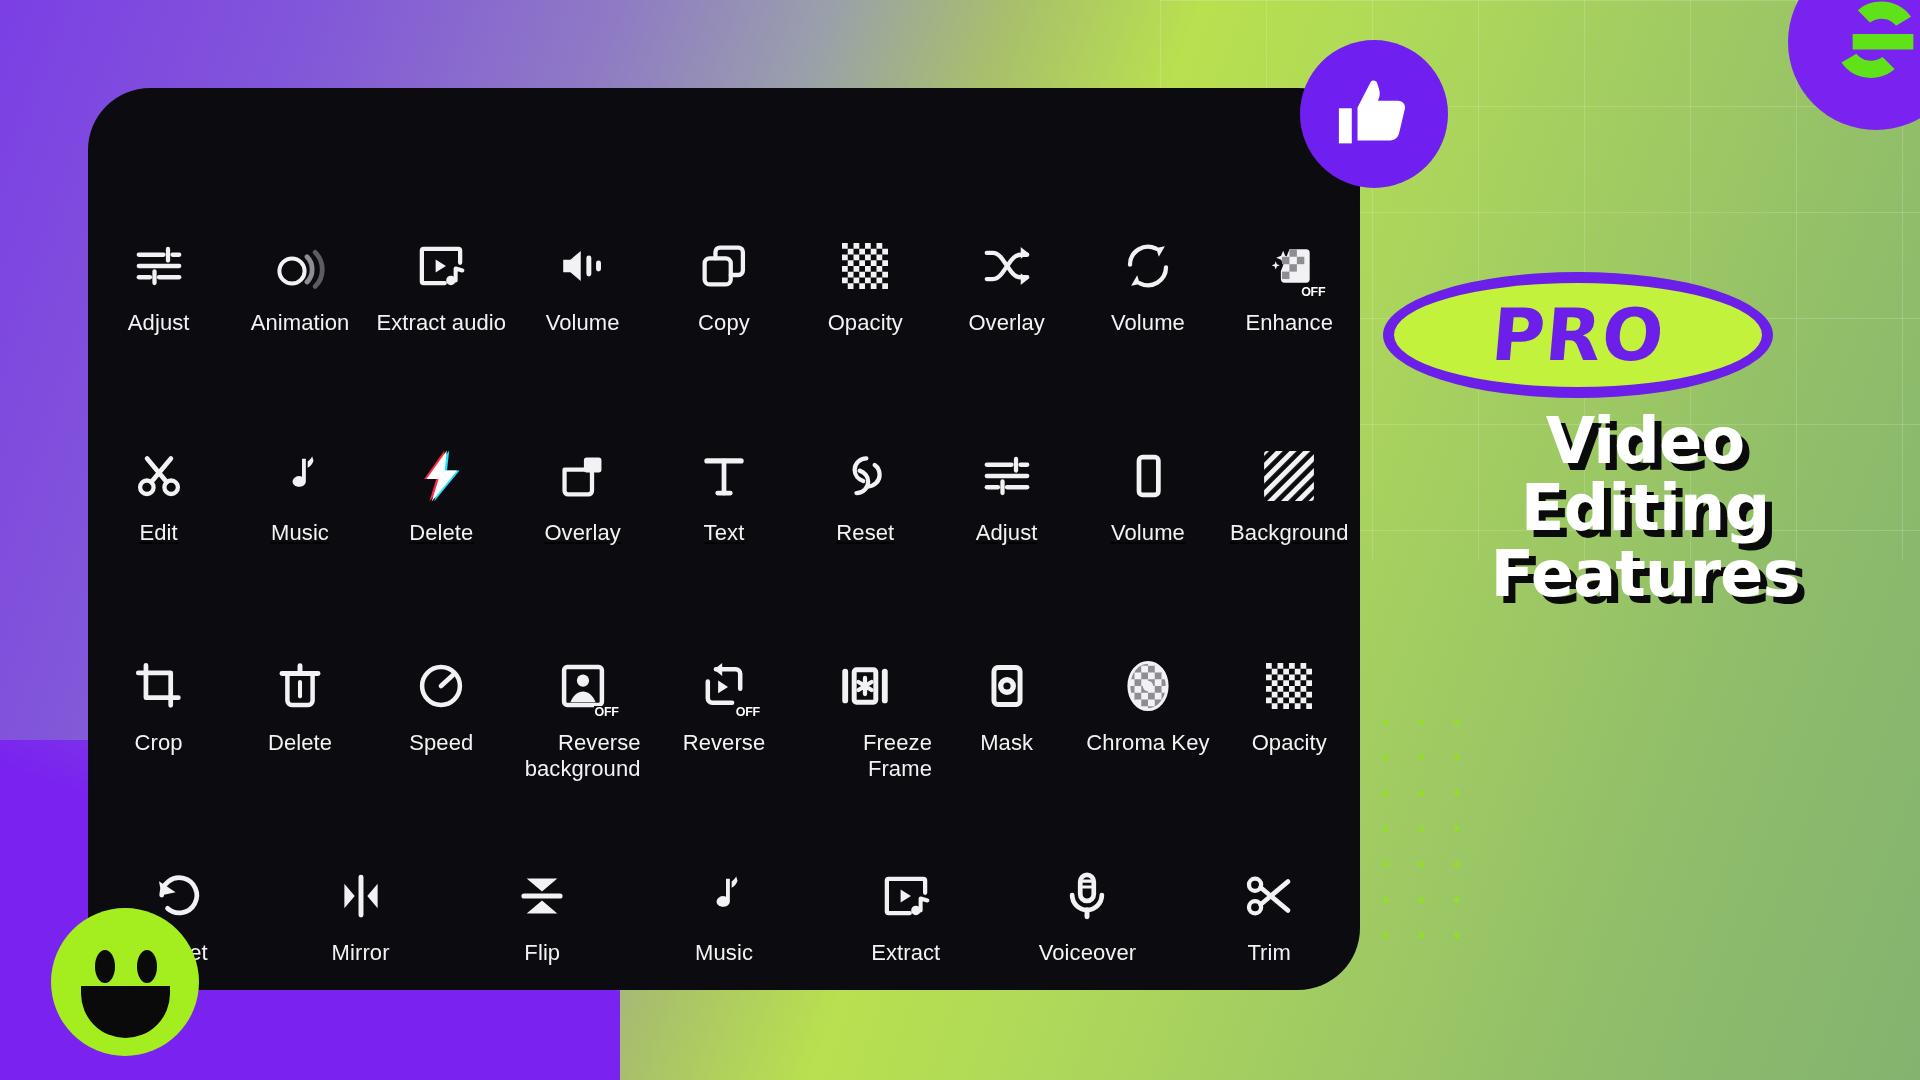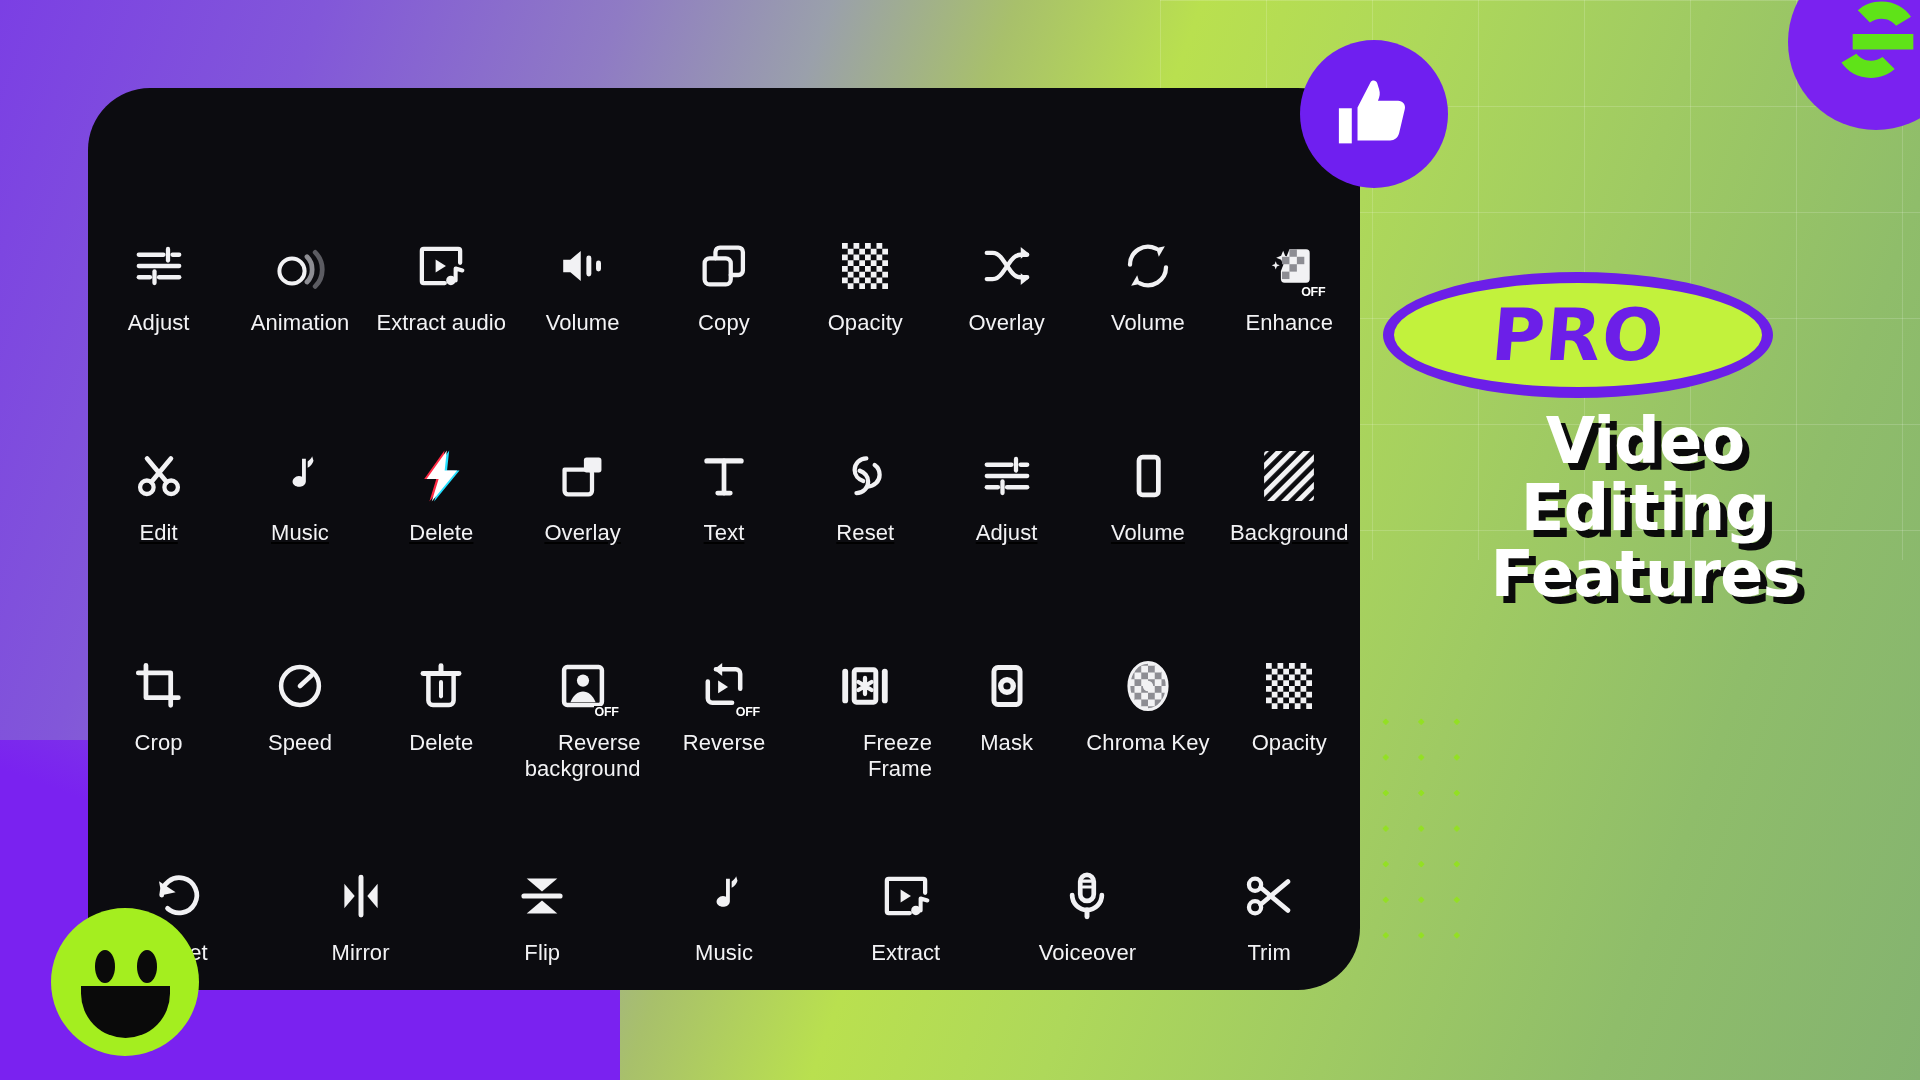--- a/index.html
+++ b/index.html
@@ -382,36 +382,36 @@
             <svg width="54" height="54" viewBox="0 0 24 24" fill="none" stroke="#f2f2f4" stroke-width="1.9" stroke-linecap="round" stroke-linejoin="round">
               <path d="M6.2 2.8v14.4h14.4" stroke-width="2.1"></path>
               <path d="M2.8 6.2h14.4v14.4" stroke-width="2.1"></path>
             </svg>
           </div>
           <div class="lbl">Crop</div>
         </div>
         <div class="item">
           <div class="ico">
             <svg width="54" height="54" viewBox="0 0 24 24" fill="none" stroke="#f2f2f4" stroke-width="1.9" stroke-linecap="round" stroke-linejoin="round">
-              <circle cx="12" cy="12" r="8.4" stroke-width="2"></circle>
-              <line x1="12" y1="12" x2="17.2" y2="7.2" stroke-width="2.1"></line>
-            </svg>
-          </div>
-          <div class="lbl">Speed</div>
-        </div>
-        <div class="item">
-          <div class="ico">
-            <svg width="54" height="54" viewBox="0 0 24 24" fill="none" stroke="#f2f2f4" stroke-width="1.9" stroke-linecap="round" stroke-linejoin="round">
               <line x1="4" y1="6.4" x2="20" y2="6.4" stroke-width="2.2"></line>
               <line x1="12" y1="3" x2="12" y2="6.4" stroke-width="2.2"></line>
               <path d="M6.4 6.4h11.2v12a2 2 0 0 1-2 2H8.4a2 2 0 0 1-2-2z" stroke-width="2"></path>
               <line x1="12" y1="10.2" x2="12" y2="16.6" stroke-width="1.8"></line>
             </svg>
           </div>
           <div class="lbl">Delete</div>
+        </div>
+        <div class="item">
+          <div class="ico">
+            <svg width="54" height="54" viewBox="0 0 24 24" fill="none" stroke="#f2f2f4" stroke-width="1.9" stroke-linecap="round" stroke-linejoin="round">
+              <circle cx="12" cy="12" r="8.4" stroke-width="2"></circle>
+              <line x1="12" y1="12" x2="17.2" y2="7.2" stroke-width="2.1"></line>
+            </svg>
+          </div>
+          <div class="lbl">Speed</div>
         </div>
         <div class="item">
           <div class="ico">
             <svg width="54" height="54" viewBox="0 0 24 24" fill="none" stroke="#f2f2f4" stroke-width="2" stroke-linejoin="round">
               <rect x="3.6" y="3.6" width="16.8" height="16.8" rx="1.4"></rect>
               <circle cx="12" cy="9.6" r="2.7" fill="#f2f2f4" stroke="none"></circle>
               <path d="M6.4 19.2c1.3-3.2 3.3-4.8 5.6-4.8s4.3 1.6 5.6 4.8z" fill="#f2f2f4" stroke="none"></path>
             </svg>
             <span class="offtag">OFF</span>
           </div>

